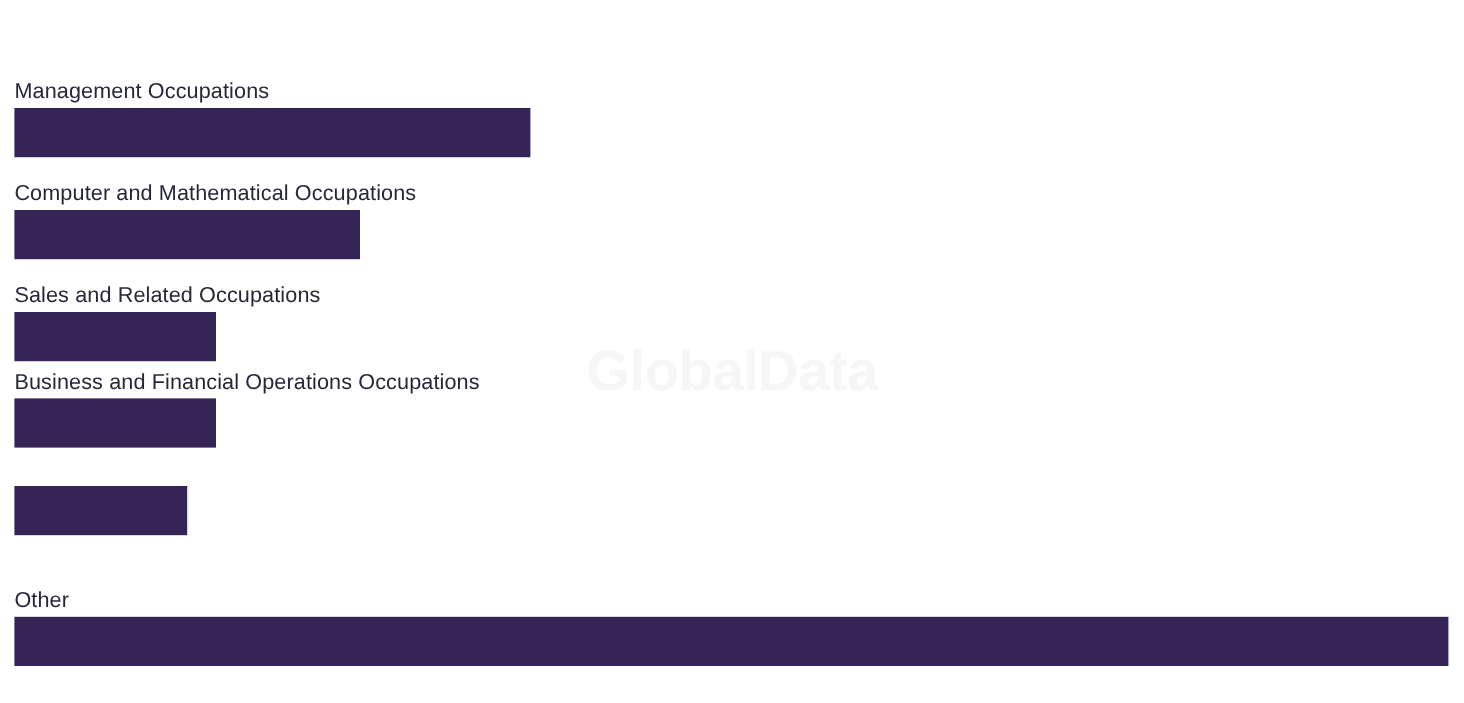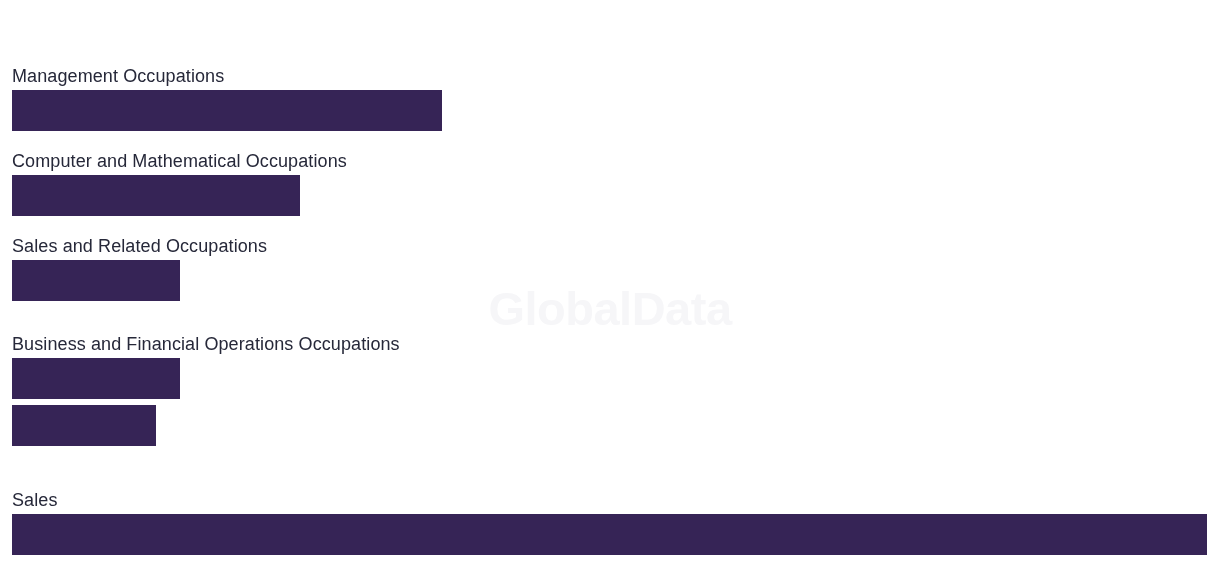--- a/index.html
+++ b/index.html
@@ -82,28 +82,28 @@
     <div class="bar-group" style="top:212px;">
       <div class="bar-label">Sales and Related Occupations</div>
       <div class="bar-rect" style="width:168px;"></div>
     </div>
 
     <div class="bar-group" style="top:127px;">
       <div class="bar-label">Computer and Mathematical Occupations</div>
       <div class="bar-rect" style="width:288px;"></div>
     </div>
 
-    <div class="bar-group" style="top:310px;">
+    <div class="bar-group" style="top:284px;">
       <div class="bar-label">Business and Financial Operations Occupations</div>
       <div class="bar-rect" style="width:168px;"></div>
     </div>
 
     <div class="bar-group" style="top:382px;">
       <div class="bar-rect" style="width:144px;"></div>
     </div>
 
     <div class="bar-group" style="top:466px;">
-      <div class="bar-label">Sales</div>
+      <div class="bar-label">Other</div>
       <div class="bar-rect" style="width:1195px;"></div>
     </div>
 
   </div>
 </div>
 
 </body></html>

